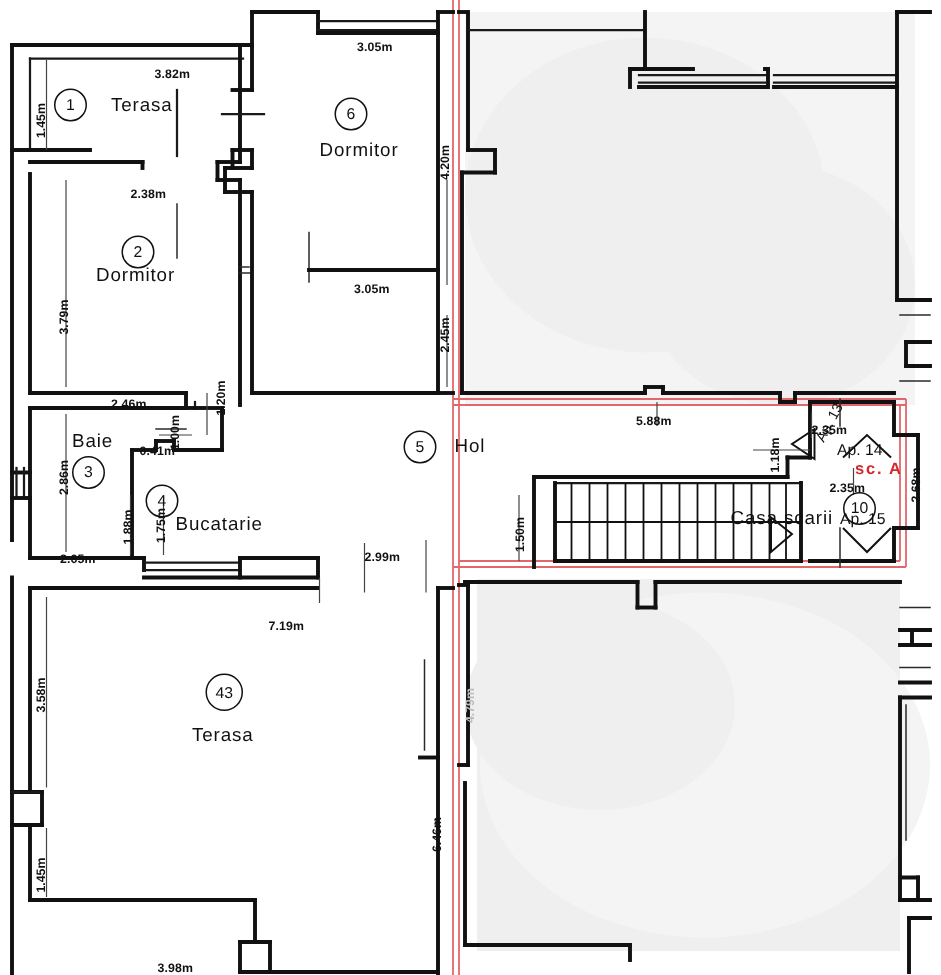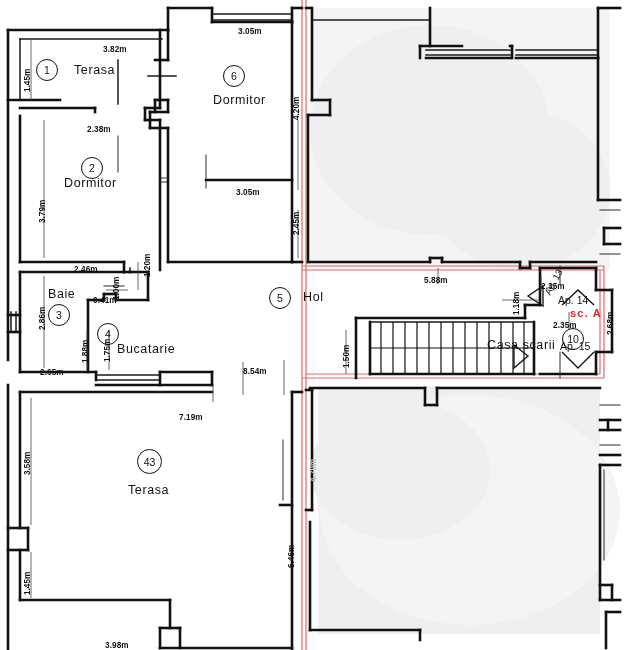--- a/index.html
+++ b/index.html
@@ -373,21 +373,21 @@
 
   <div class="txt dim" style="left:103px; top:46px;">3.82m</div>
   <div class="txt dim" style="left:238px; top:28px;">3.05m</div>
   <div class="txt dim" style="left:87px;  top:126px;">2.38m</div>
   <div class="txt dim" style="left:236px; top:189px;">3.05m</div>
   <div class="txt dim" style="left:74px;  top:266px;text-align:right;">2.46m</div>
   <div class="txt dim" style="left:93px;  top:297px;">0.41m</div>
   <div class="txt dim" style="left:40px;  top:369px;">2.65m</div>
   <div class="txt dim" style="left:179px; top:400px;margin-top:14px;">7.19m</div>
   <div class="txt dim" style="left:424px; top:277px;">5.88m</div>
-  <div class="txt dim" style="left:243px; top:368px;">8.54m</div>
+  <div class="txt dim" style="left:243px; top:368px;">2.99m</div>
   <div class="txt dim" style="left:105px; top:594px;margin-top:48px;">3.98m</div>
   <div class="txt dim" style="left:541px; top:283px;">2.35m</div>
   <div class="txt dim" style="left:553px; top:322px;">2.35m</div>
 
   <div class="txt dimv" style="left:24px;  top:92px;  transform:rotate(-90deg);">1.45m</div>
   <div class="txt dimv" style="left:39px;  top:223px; transform:rotate(-90deg);">3.79m</div>
   <div class="txt dimv" style="left:39px;  top:330px; transform:rotate(-90deg);">2.86m</div>
   <div class="txt dimv" style="left:144px; top:277px; transform:rotate(-90deg);">1.20m</div>
   <div class="txt dimv" style="left:113px; top:300px; transform:rotate(-90deg);">1.00m</div>
   <div class="txt dimv" style="left:82px;  top:363px; transform:rotate(-90deg);">1.88m</div>

